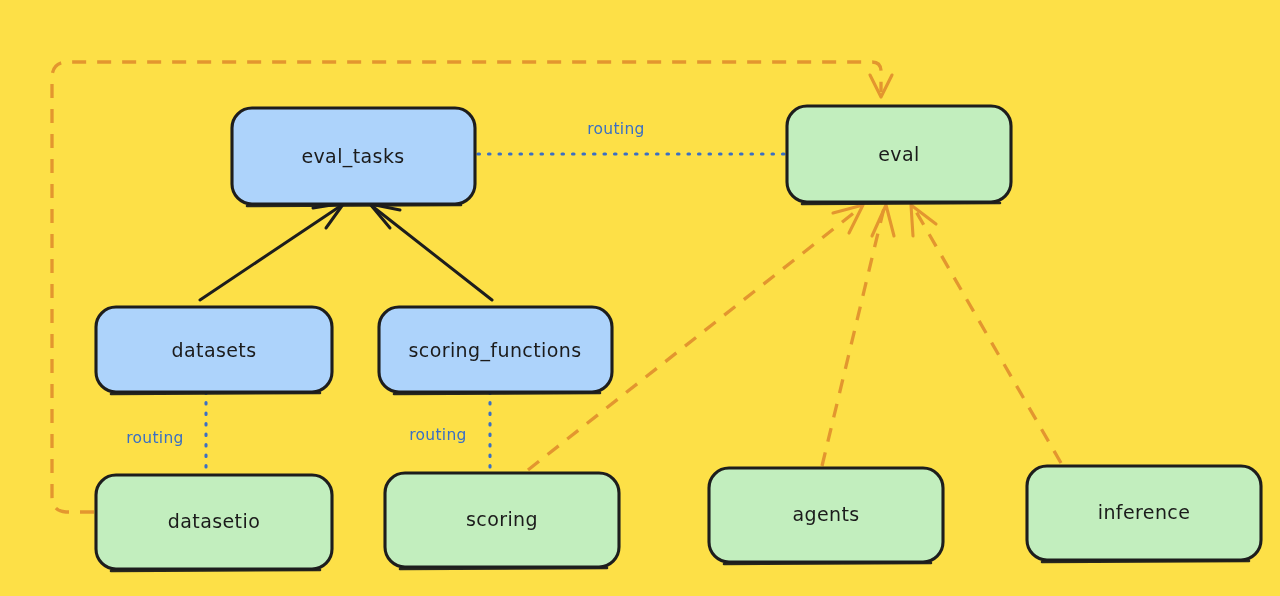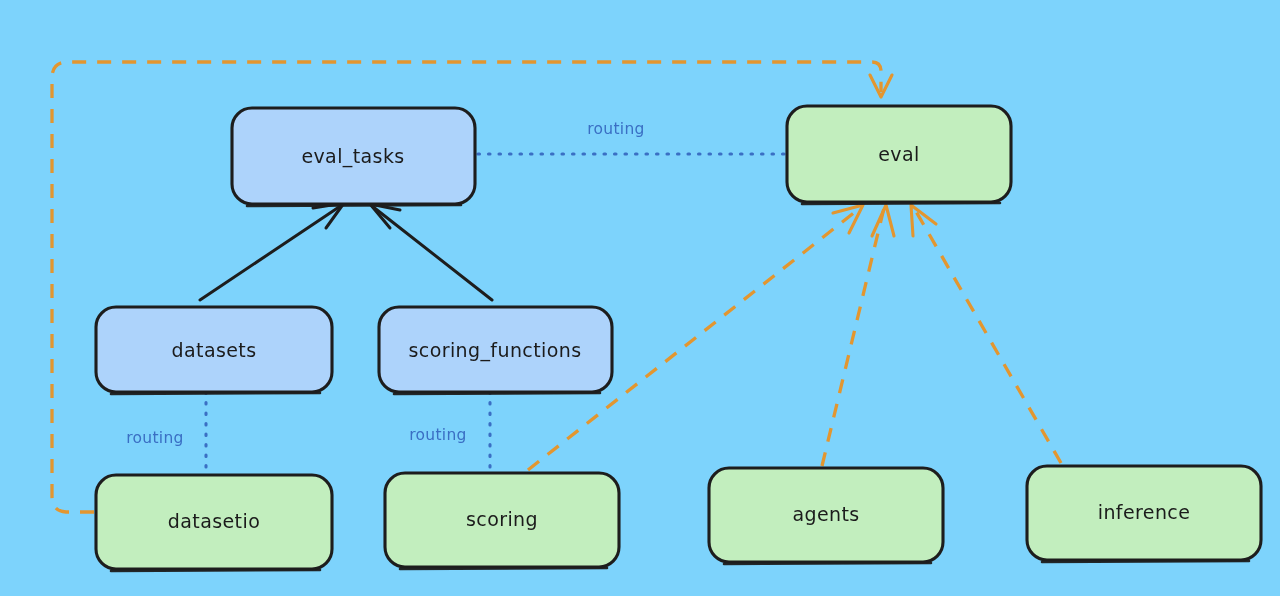--- a/index.html
+++ b/index.html
@@ -10,21 +10,21 @@
   body {
     width: 1280px;
     height: 596px;
     overflow: hidden;
     font-family: "DejaVu Sans", sans-serif;
   }
   #diagram-root {
     position: relative;
     width: 1280px;
     height: 596px;
-    background: #7dd3fc;
+    background: #fde047;
   }
   #diagram-svg {
     position: absolute;
     top: 0;
     left: 0;
     width: 1280px;
     height: 596px;
   }
   .node-label {
     font-family: "DejaVu Sans", sans-serif;

